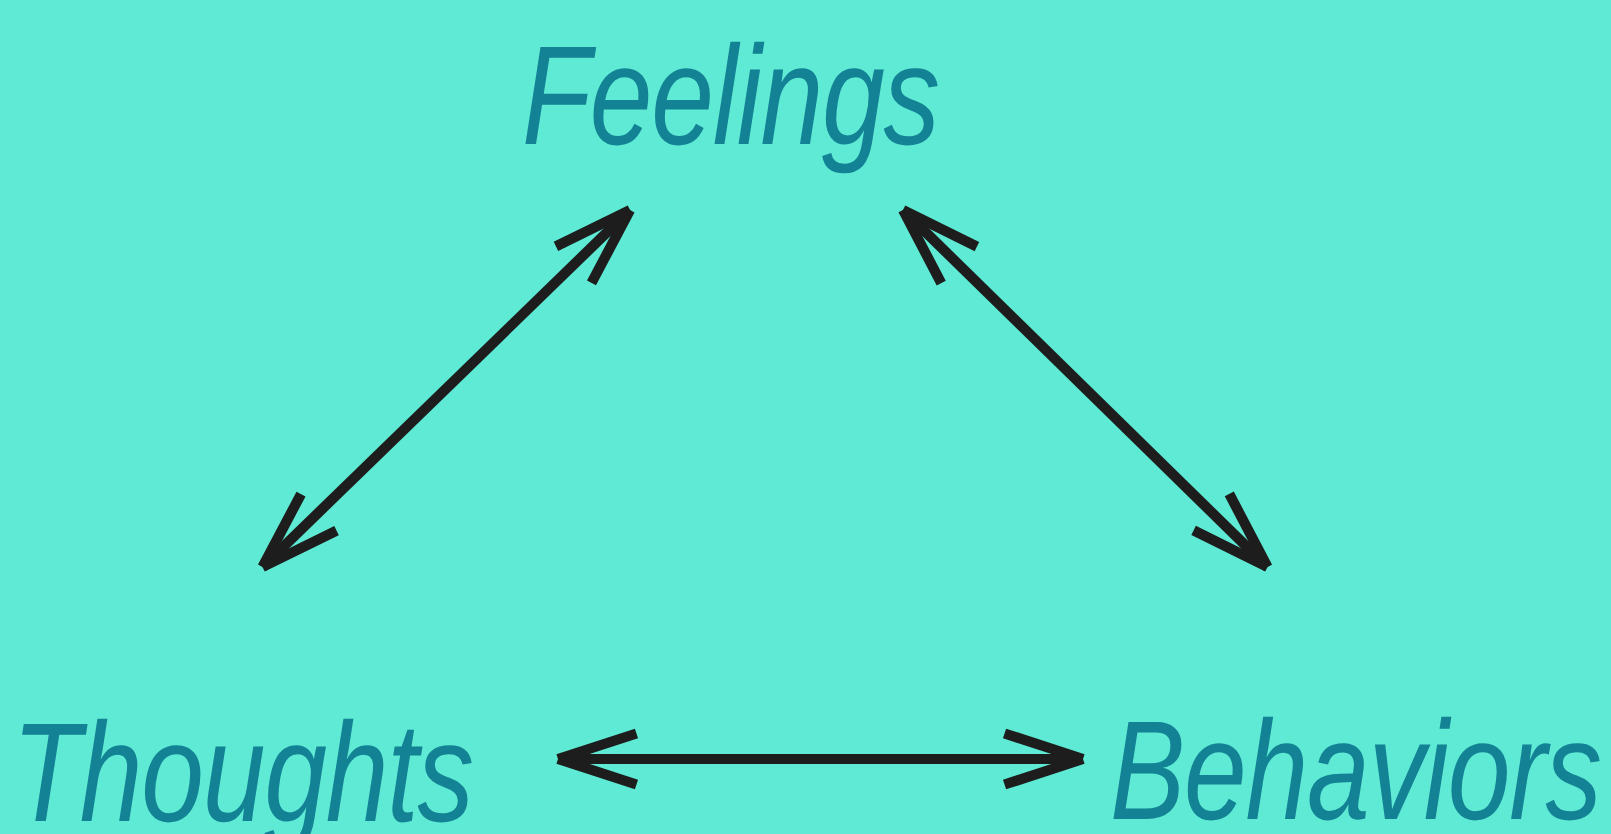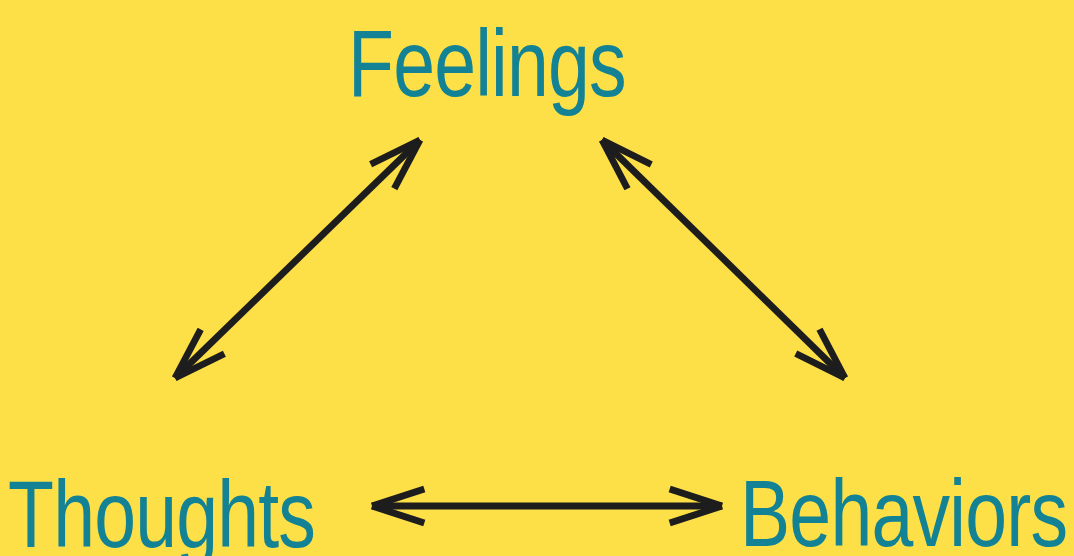--- a/index.html
+++ b/index.html
@@ -6,21 +6,22 @@
     margin: 0;
     padding: 0;
     background: #ffffff;
     overflow: hidden;
     font-family: "Liberation Sans", sans-serif;
   }
   .stage {
     position: relative;
     width: 1074px;
     height: 556px;
-    background: #fde047;
+    background: #5eead4;
+    font-style: italic;
   }
   .stage svg {
     position: absolute;
     left: 0;
     top: 0;
   }
   .node-label {
     position: absolute;
     font-size: 94px;
     font-weight: 500;

